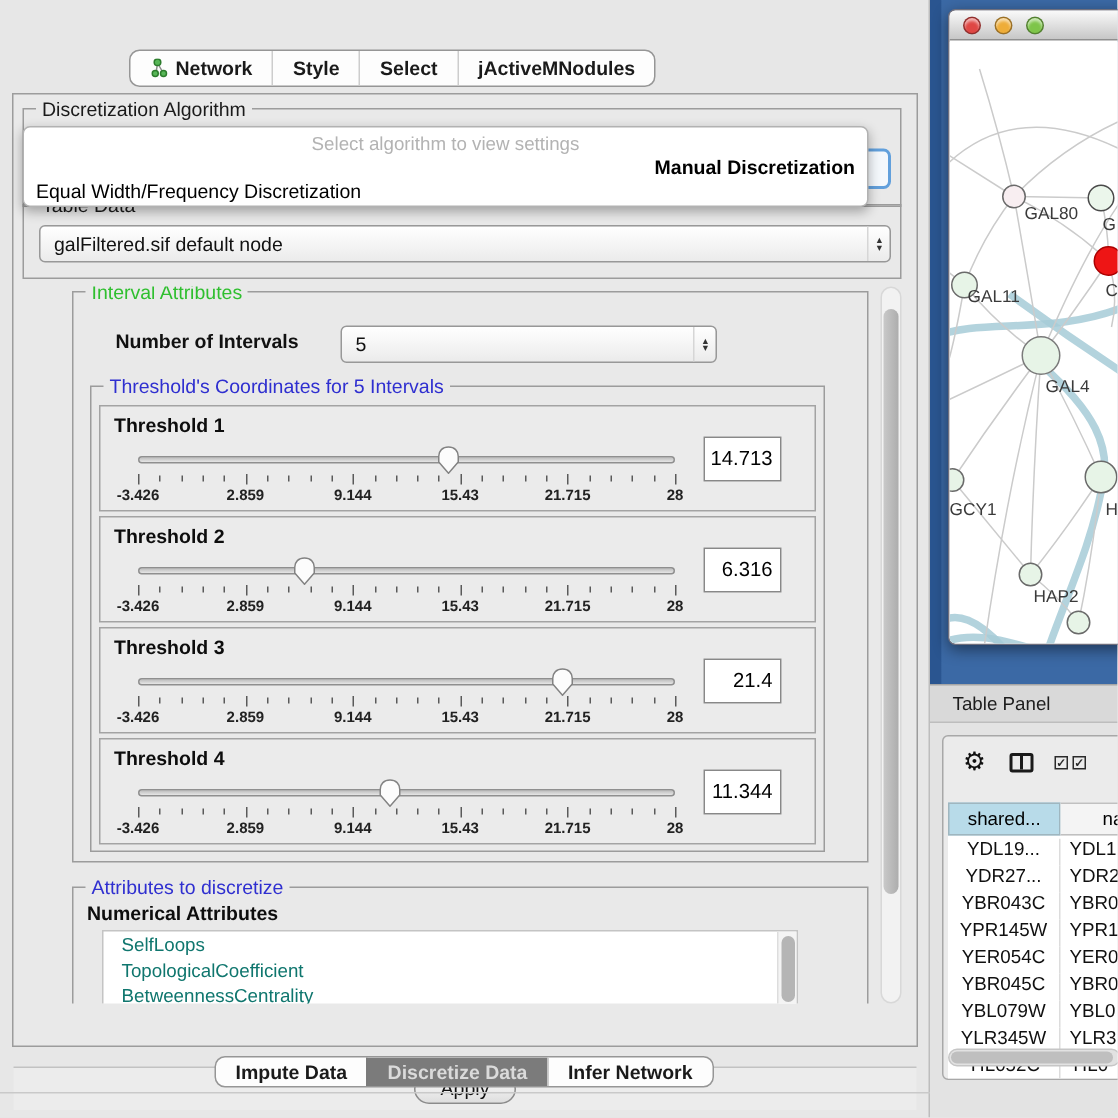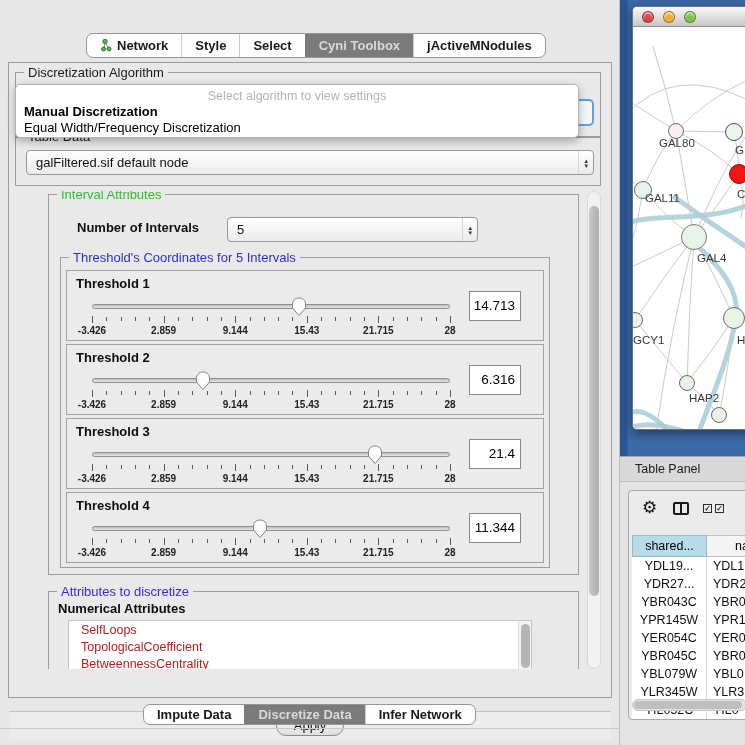--- a/index.html
+++ b/index.html
@@ -36,21 +36,21 @@
 
   
   #disc-group { left:6px; top:9px; width:586px; height:66px; }
   #algo-combo-hidden { position:absolute; left:10px; top:26px; width:568px; height:27px; border:2px solid #62a0dc; border-radius:5px; background:#f4f8fc; }
 
   
   #algo-dropdown { left:6px; top:21px; width:564px; height:54px; background:#ffffff; border:1px solid #b2b2b2; border-radius:5px; box-shadow:0 3px 8px rgba(0,0,0,.3); z-index:6; }
   #algo-placeholder { position:absolute; left:0; right:0; top:4px; text-align:center; font-size:12.5px; color:#b3b3b3; }
   #algo-options { position:absolute; left:8px; top:19px; right:8px; }
   #algo-options .opt { font-size:13px; color:#000; line-height:16px; cursor:default; }
-  #algo-options .opt.bold { font-weight:bold; }
+  #algo-options .opt.bold { font-weight:bold;text-align:right; }
 
   
   .combo { position:absolute; display:flex; align-items:center; height:25px; border:1px solid #989898; border-radius:4px; background:linear-gradient(#ffffff,#ebebeb); }
   .combo .ctext { flex:1; font-size:13px; color:#111; padding-left:9px; white-space:nowrap; overflow:hidden; }
   .combo .spin { display:flex; flex-direction:column; align-items:center; justify-content:center; font-size:7px; line-height:5px; color:#333; padding:0 5px; border-left:1px solid #d6d6d6; height:100%; }
 
   
   #tabledata-group { left:6px; top:73px; width:586px; height:50px; }
   #tabledata-combo { left:10px; top:13px; width:568px; }
 
@@ -73,21 +73,21 @@
   .tick { position:absolute; top:1px; width:1px; height:4px; background:#5a5a5a; }
   .tick.M { height:7px; top:0; }
   .ticklabels { position:absolute; left:0; top:30px; width:358px; height:12px;text-decoration:underline; }
   .tlab { position:absolute; transform:translateX(-50%); font-size:10px; font-weight:bold; color:#222; white-space:nowrap; }
   .thr-value { position:absolute; right:22px; top:20px; width:52px; height:30px; background:#fff; border:1px solid #888; font-size:13.5px; color:#000; text-align:right; line-height:28px; padding-right:5px; }
 
   #attr-group { left:33px; top:400px; width:531px; height:120px; }
   #attr-title { position:absolute; left:9px; top:9px; font-size:13px; font-weight:bold; color:#0d0d0d; }
   #attr-list { position:absolute; left:19px; top:28px; width:464px; height:90px; background:#ffffff; border:1px solid #c4c4c4; overflow:hidden; }
   #attr-items { position:absolute; left:0; top:1px; right:14px; }
-  #attr-items .li { font-size:12.5px; color:#b91c1c; line-height:17px; padding-left:12px; white-space:nowrap; }
+  #attr-items .li { font-size:12.5px; color:#0f766e; line-height:17px; padding-left:12px; white-space:nowrap; }
   #attr-scroll { position:absolute; right:0; top:0; width:13px; height:100%; background:#f4f4f4; border-left:1px solid #ddd; }
   #attr-scroll .vthumb { position:absolute; left:2px; top:3px; width:9px; height:44px; background:#b5b5b5; border-radius:5px; }
 
   #apply-band { left:0px; top:605px; width:602px; height:29px; background:#ececec; border-top:1px solid #c2c2c2;margin-top:43px; }
   #apply-btn { left:50%; top:4px; transform:translateX(-50%); width:68px; height:20px; background:linear-gradient(#fefefe,#dedede); border:1px solid #8b8b8b; border-radius:10px; font-size:13px; color:#111; text-align:center; line-height:18px; cursor:default; }
 
   #cp-bottom-line { left:0; top:728px; width:620px; height:1px; background:#c9c9c9; }
 
   
   #right-pane { left:620px; top:0; width:125px; height:745px; background:#e3e3e3; }
@@ -136,23 +136,20 @@
             <circle cx="3.5" cy="10" r="2" fill="#57b657" stroke="#2c7c2c"></circle>
             <circle cx="9" cy="10" r="2" fill="#57b657" stroke="#2c7c2c"></circle>
           </svg></span>
         <span>Network</span>
       </div>
       <div class="tab">
         <span>Style</span>
       </div>
       <div class="tab">
         <span>Select</span>
-      </div>
-      <div class="tab sel">
-        <span>Cyni Toolbox</span>
       </div>
       <div class="tab">
         <span>jActiveMNodules</span>
       </div>
     </div>
 
   <div id="main-panel" class="abs">
 
     <div id="disc-group" class="group">
       <span class="legend dark">Discretization Algorithm</span>
@@ -474,21 +471,21 @@
           <div class="node" style="left: 92px; top: 95px; width: 18px; height: 18px; background: rgb(235, 246, 235); border-color: rgb(74, 74, 74);"></div>
           <div class="node" style="left: 96px; top: 136px; width: 20px; height: 20px; background: rgb(238, 21, 21); border-color: rgb(170, 0, 0);"></div>
           <div class="node" style="left: 1px; top: 153px; width: 18px; height: 18px; background: rgb(231, 244, 231); border-color: rgb(106, 106, 106);"></div>
           <div class="node" style="left: 48px; top: 196px; width: 26px; height: 26px; background: rgb(231, 244, 231); border-color: rgb(122, 122, 122);"></div>
           <div class="node" style="left: 90px; top: 279px; width: 22px; height: 22px; background: rgb(231, 244, 231); border-color: rgb(106, 106, 106);"></div>
           <div class="node" style="left: -6px; top: 284px; width: 16px; height: 16px; background: rgb(231, 244, 231); border-color: rgb(106, 106, 106);"></div>
           <div class="node" style="left: 46px; top: 347px; width: 16px; height: 16px; background: rgb(231, 244, 231); border-color: rgb(106, 106, 106);"></div>
           <div class="node" style="left: 78px; top: 379px; width: 16px; height: 16px; background: rgb(231, 244, 231); border-color: rgb(106, 106, 106);"></div>
         </div>
       <div id="net-labels">
-          <div class="nlabel" style="left: 26px; top: 109px;">GAL80</div>
+          <div class="nlabel" style="left: 50px; top: 109px;">GAL80</div>
           <div class="nlabel" style="left: 102px; top: 116px;">G</div>
           <div class="nlabel" style="left: 12px; top: 164px;">GAL11</div>
           <div class="nlabel" style="left: 104px; top: 160px;">C</div>
           <div class="nlabel" style="left: 64px; top: 224px;">GAL4</div>
           <div class="nlabel" style="left: 104px; top: 306px;">H</div>
           <div class="nlabel" style="left: 0px; top: 306px;">GCY1</div>
           <div class="nlabel" style="left: 56px; top: 364px;">HAP2</div>
         </div>
     </div>
   </div>

